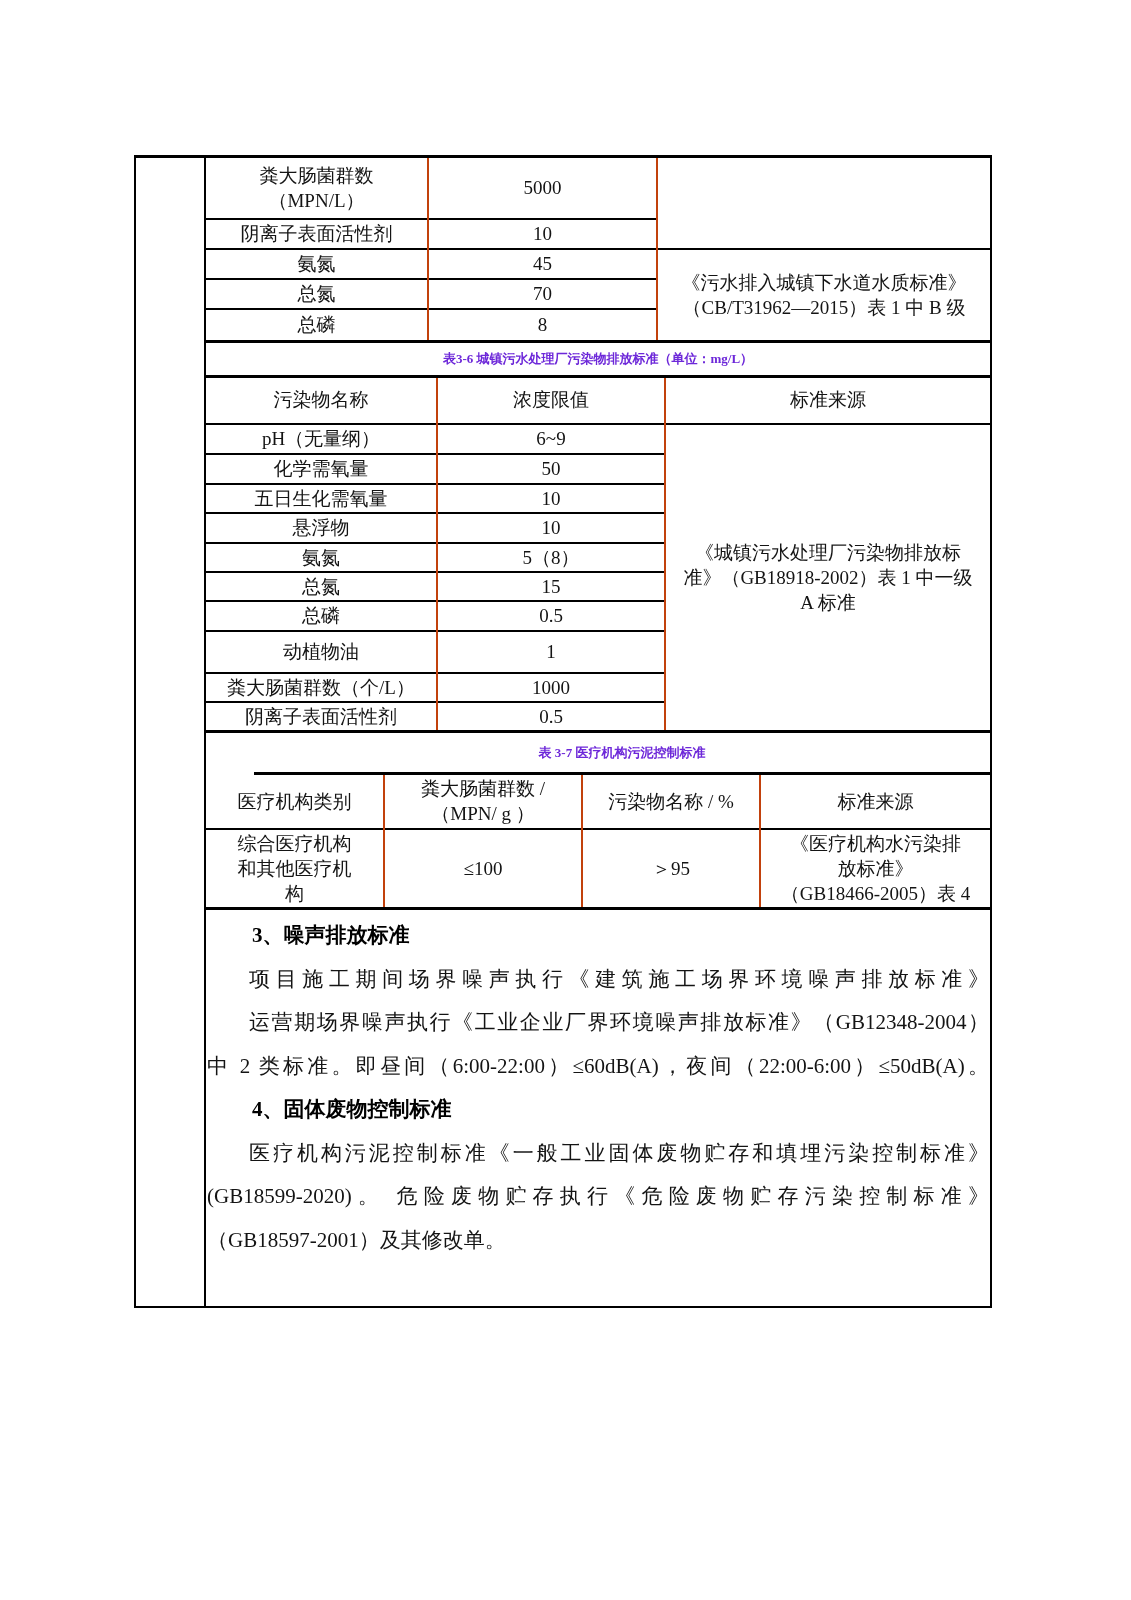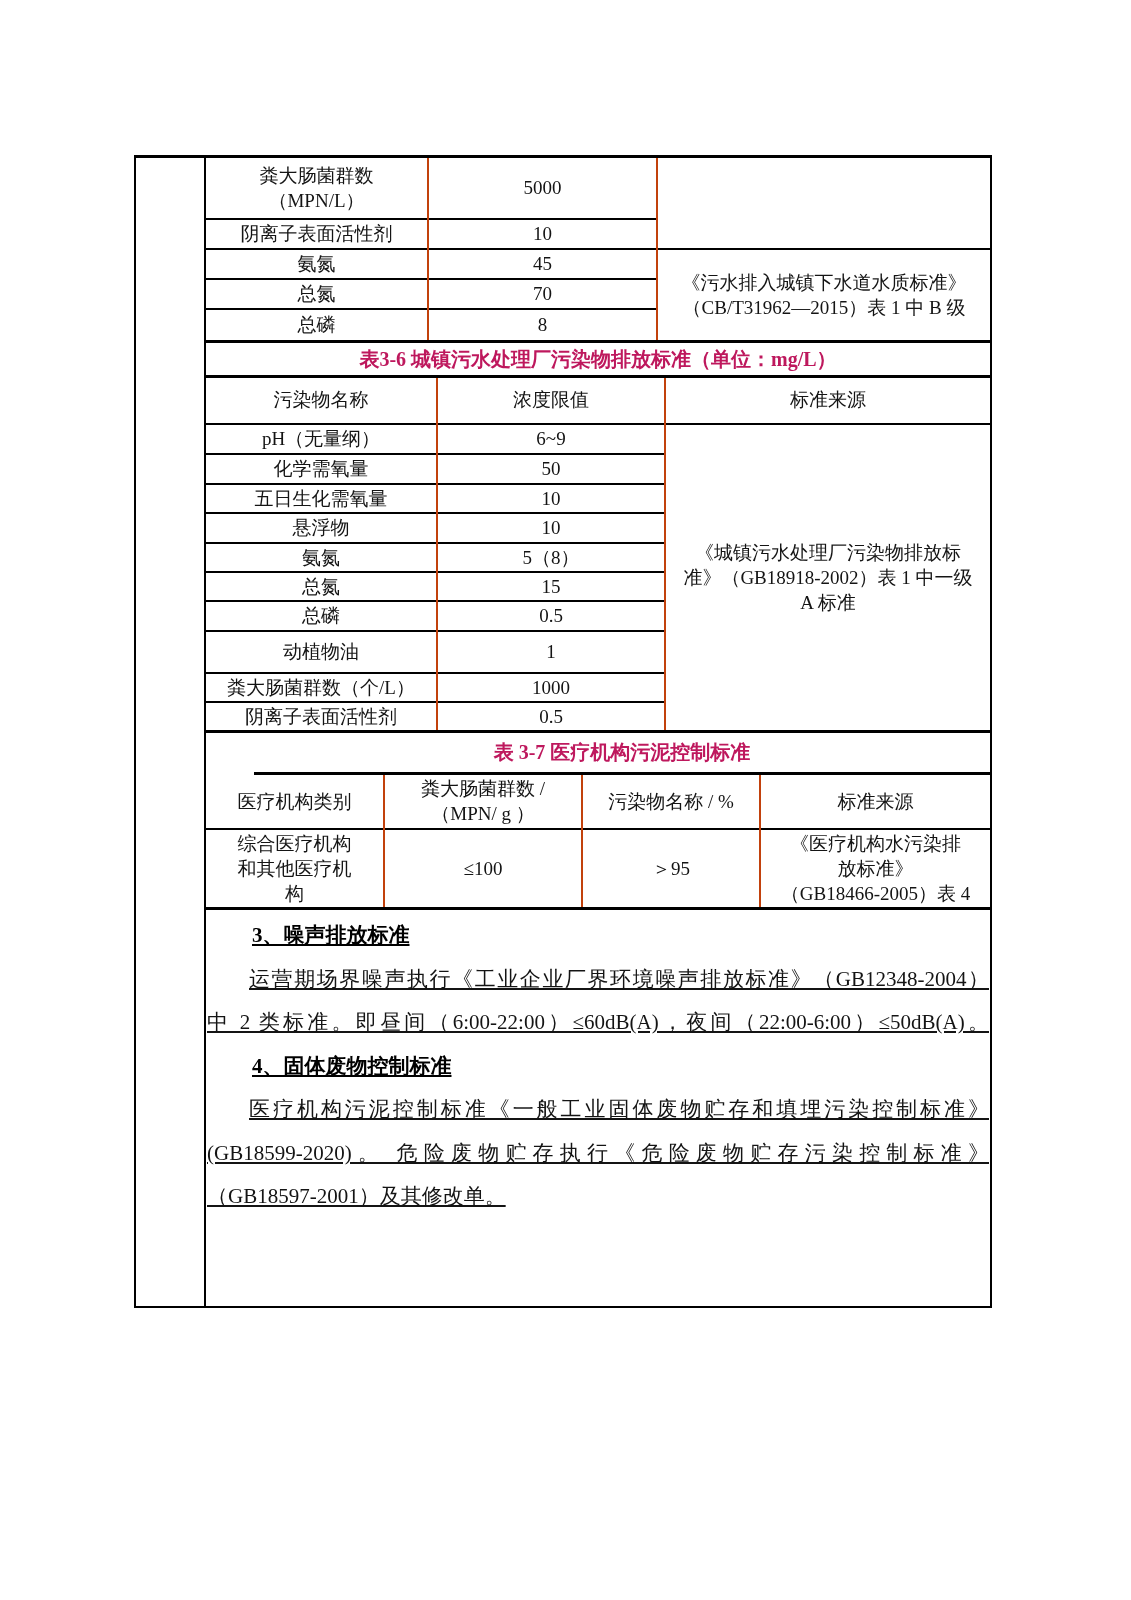--- a/index.html
+++ b/index.html
@@ -40,31 +40,30 @@
     padding:1px 4px;
     overflow:hidden;
   }
   table.tbl td.c0 { border-left:none; }
   table.tbl tr.r0 > td { border-top:none; }
   .ml { white-space:pre-line; }
 
   .tbl-title {
     border-bottom:3px solid #000;
     font-weight:bold; text-align:center;
-    font-size:20px; color:#be185d;
+    font-size:13px; color:#6d28d9;
   }
   .title36 { height:35px; line-height:32px; }
   .title37 { height:42px; line-height:39px;margin-left:48px; }
 
   .textsec { padding-top:4px; font-size:21px; }
   .bodyline {
     height:43.5px; line-height:43.5px;
     overflow:hidden; white-space:nowrap;
     padding:0 1px;
-    text-decoration:underline;
   }
   .heading { font-weight:bold; padding-left:46px; color:#000; }
   .ind { text-indent:42px; }
   .stretch { white-space:normal; text-align:justify; text-align-last:justify; }
 
   .footer-pagenum {
     position:absolute; left:903px; top:1500px;
     width:95px; text-align:center;
     font-size:15px; color:#222;
     font-family:"Liberation Serif","DejaVu Serif",serif;
@@ -195,20 +194,21 @@
             <td>＞95</td>
             <td class="ml">《医疗机构水污染排
 放标准》
 （GB18466-2005）表 4</td>
           </tr>
         </tbody>
       </table>
 
       <div class="textsec">
         <div class="bodyline heading">3、噪声排放标准</div>
+        <div class="bodyline ind stretch">项目施工期间场界噪声执行《建筑施工场界环境噪声排放标准》</div>
         <div class="bodyline ind stretch">运营期场界噪声执行《工业企业厂界环境噪声排放标准》（GB12348-2004）</div>
         <div class="bodyline stretch">中 2 类标准。即昼间（6:00-22:00）≤60dB(A)，夜间（22:00-6:00）≤50dB(A)。</div>
         <div class="bodyline heading">4、固体废物控制标准</div>
         <div class="bodyline ind stretch">医疗机构污泥控制标准《一般工业固体废物贮存和填埋污染控制标准》</div>
         <div class="bodyline stretch">(GB18599-2020)。 危险废物贮存执行《危险废物贮存污染控制标准》</div>
         <div class="bodyline">（GB18597-2001）及其修改单。</div>
       </div>
 
     </div>
   </div>

